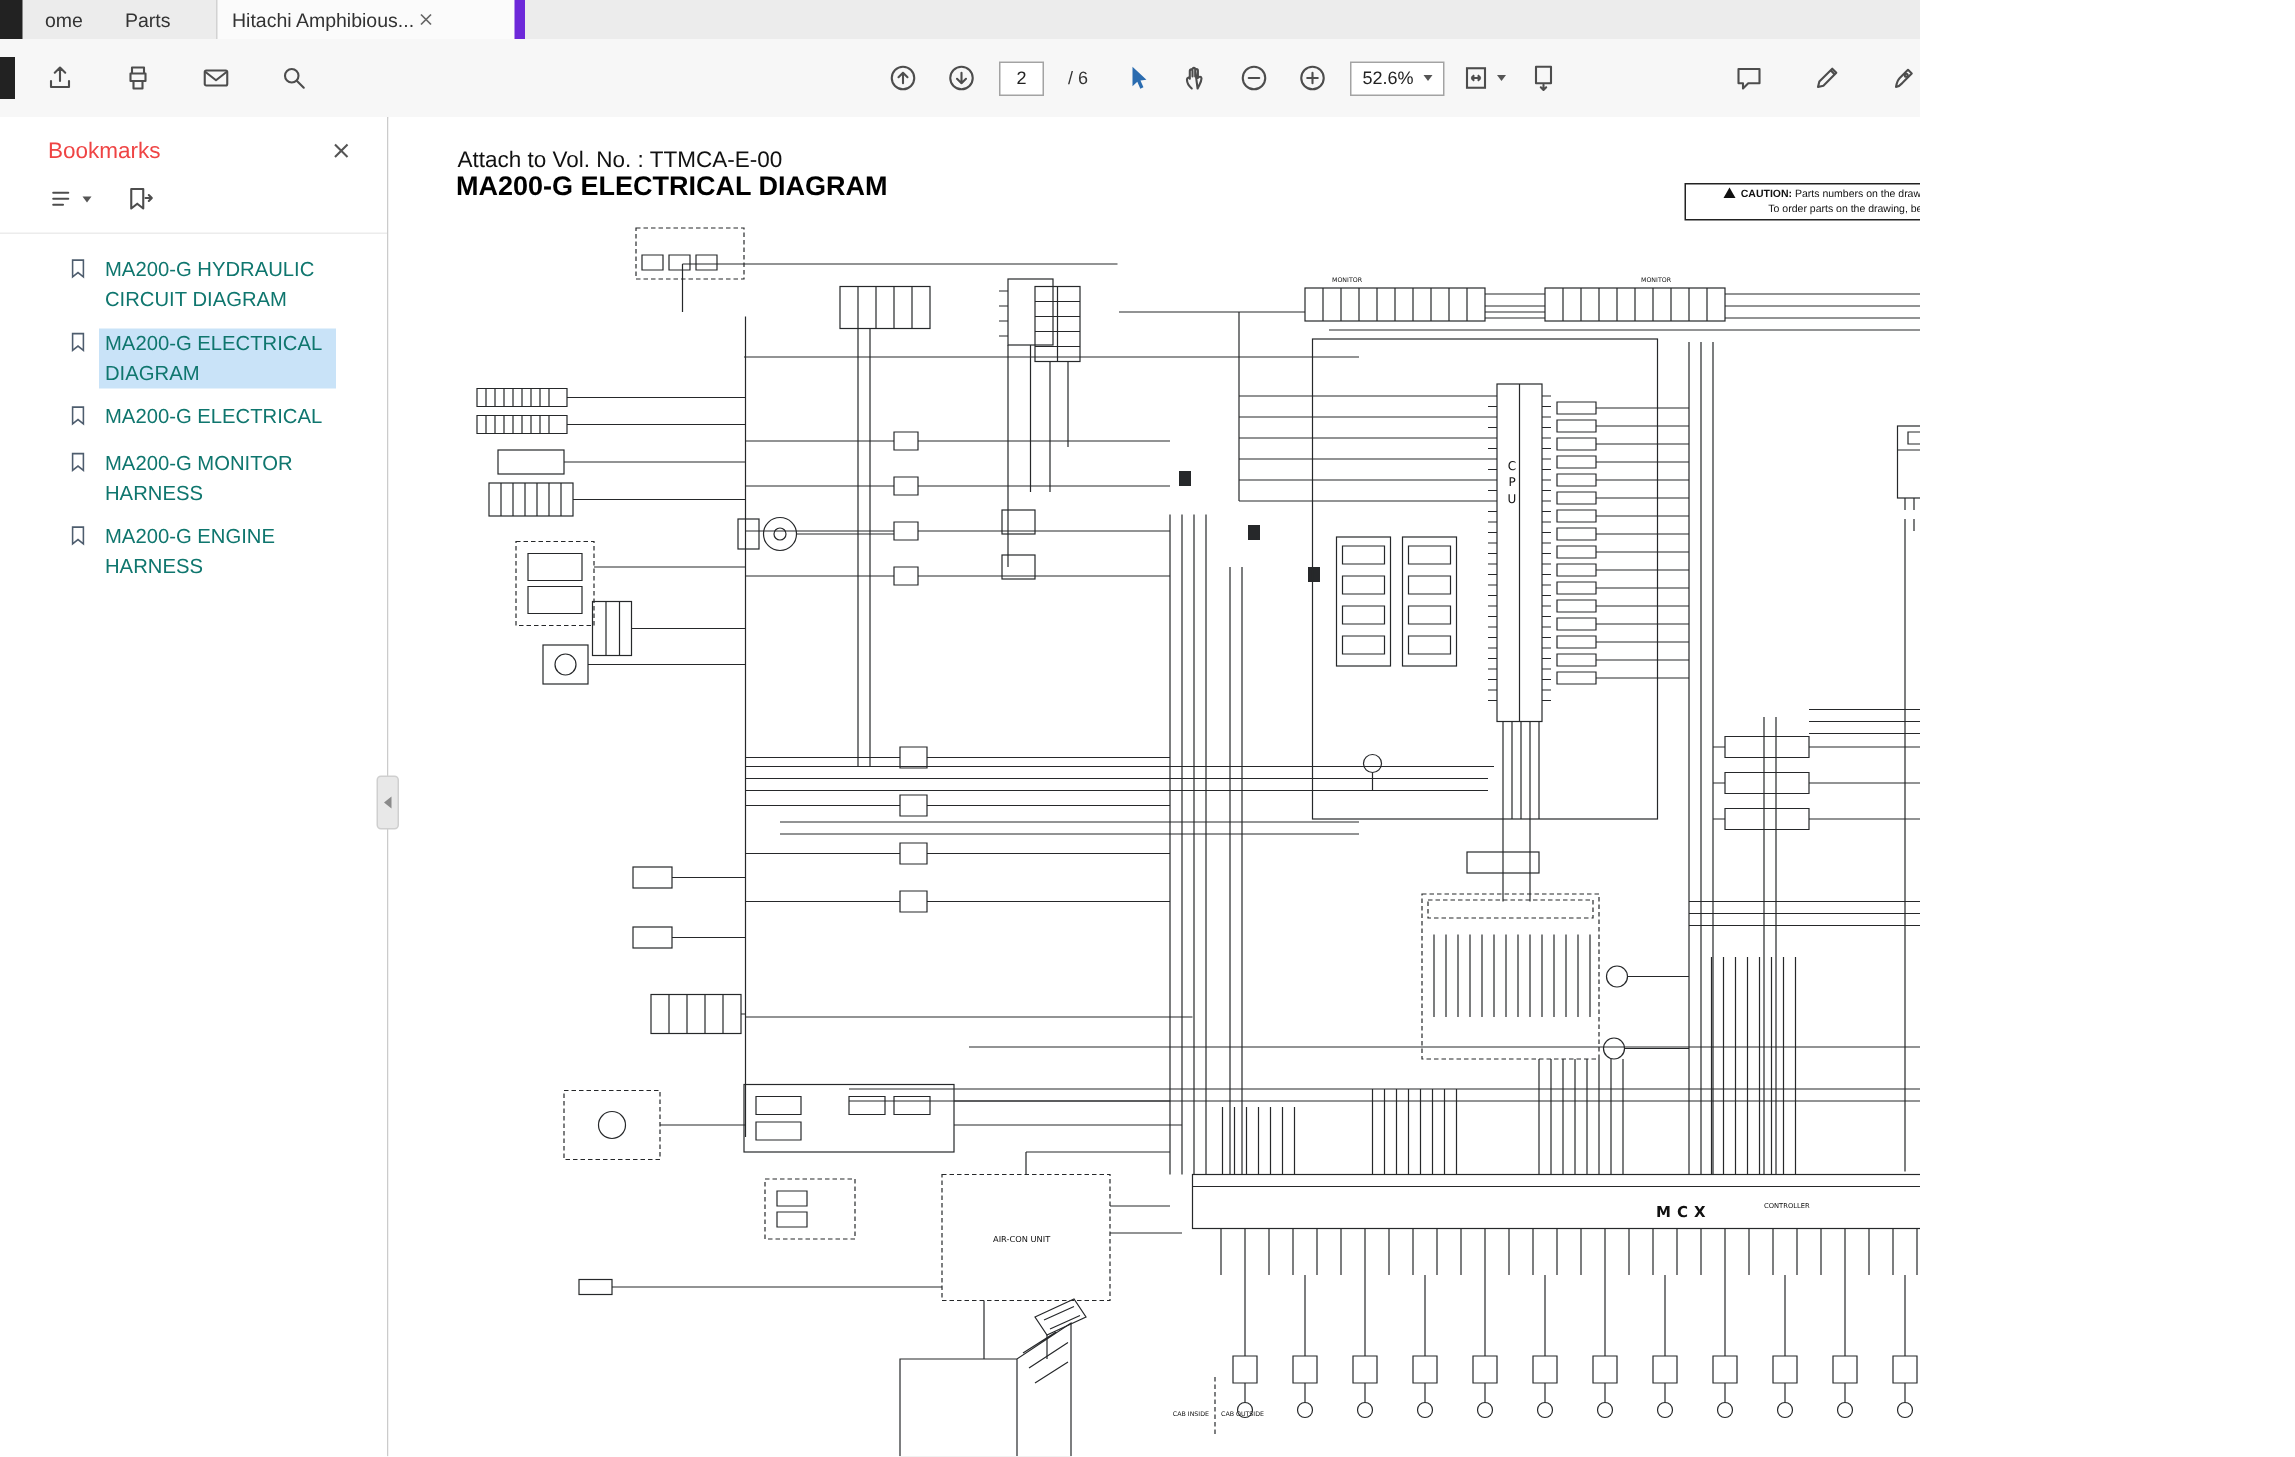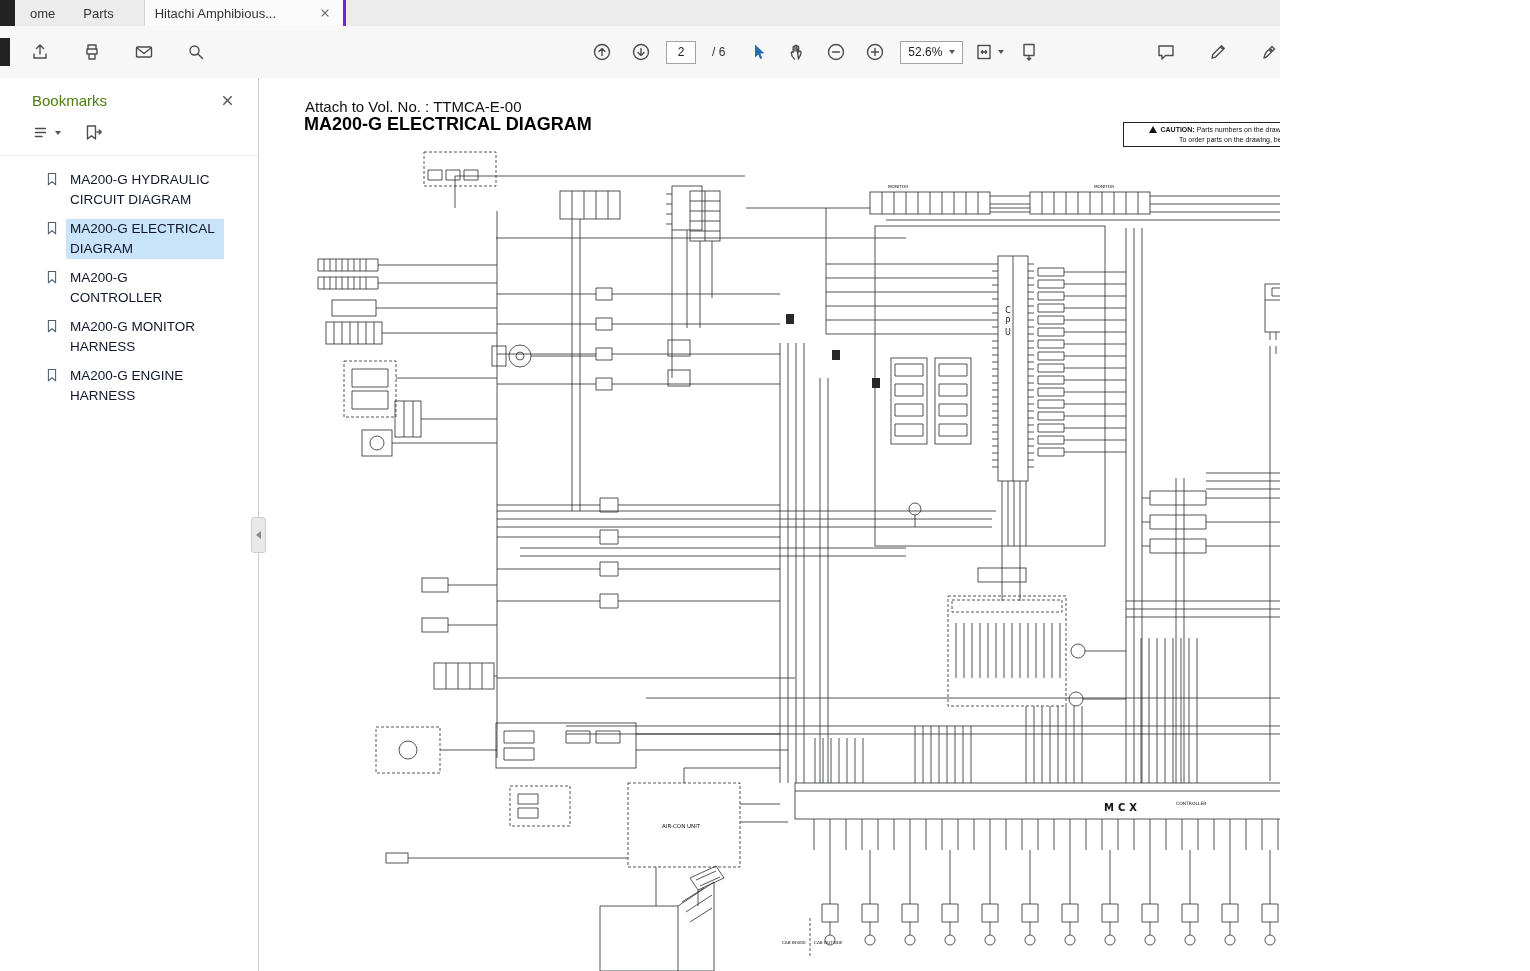--- a/index.html
+++ b/index.html
@@ -5,22 +5,22 @@
   html,body{margin:0;padding:0;background:#fff;}
   .app{position:relative;width:1280px;height:971px;overflow:hidden;background:#fff;
        font-family:"Liberation Sans",sans-serif;color:#333;}
 
   
   .tabbar{position:absolute;top:0;left:0;right:0;height:26px;background:#ececec;
           border-bottom:1px solid #d8d8d8;display:flex;align-items:stretch;padding-left:16px;}
   .clip-a{position:absolute;left:0;top:0;width:15px;height:26px;background:#222;}
   .tab{display:flex;align-items:center;font-size:13px;color:#333;}
   .tab.plain{padding:0 14px;cursor:pointer;}
-  .tab.doc{background:#fbfbfb;border-left:1px solid #d2d2d2;border-right:3px solid #6d28d9;
-           width:178px;justify-content:space-between;padding:0 10px;margin-left:16px;cursor:pointer;}
+  .tab.doc{background:#fbfbfb;border-left:1px solid #d2d2d2;border-right:7px solid #6d28d9;
+           width:178px;justify-content:flex-start;padding:0 10px;margin-left:16px;cursor:pointer;}
   .tab-close{display:flex;align-items:center;justify-content:center;width:16px;height:16px;cursor:pointer;}
   .tab-close svg{stroke:#666;stroke-width:1.4;fill:none;}
 
   
   .toolbar{position:absolute;top:26px;left:0;right:0;height:52px;background:#f7f7f7;
            border-bottom:1px solid #cfcfcf;}
   .clip-b{position:absolute;left:0;top:12px;width:10px;height:28px;background:#222;}
   .tb-group{position:absolute;top:0;height:52px;display:flex;align-items:center;}
   .tb-left{left:26px;gap:24px;}
   .tb-center{left:588px;gap:11px;}
@@ -36,33 +36,33 @@
            display:flex;align-items:center;gap:7px;padding:0 7px;cursor:pointer;}
   .caret{width:0;height:0;border-left:3.5px solid transparent;border-right:3.5px solid transparent;
          border-top:4px solid #555;display:inline-block;}
   .fitwrap{display:flex;align-items:center;gap:4px;}
 
   
   .sidebar{position:absolute;top:78px;left:0;width:258px;bottom:0;background:#fff;
            border-right:1px solid #cbcbcb;}
   .sb-header{display:flex;align-items:center;justify-content:space-between;
              padding:13px 22px 4px 32px;}
-  .sb-title{font-size:15px;color:#4d7c0f;}
+  .sb-title{font-size:15px;color:#ef4444;}
   .sb-close{width:18px;height:18px;display:flex;align-items:center;justify-content:center;cursor:pointer;}
   .sb-close svg{stroke:#555;stroke-width:1.5;fill:none;}
   .sb-tools{display:flex;align-items:center;gap:22px;padding:10px 0 12px 32px;
             border-bottom:1px solid #ececec;}
   .sb-tool{display:flex;align-items:center;gap:3px;background:none;border:none;padding:0;cursor:pointer;}
   .sb-tool svg{width:20px;height:20px;stroke:#4d4d4d;stroke-width:1.4;fill:none;
                stroke-linecap:round;stroke-linejoin:round;}
   .bm-list{padding:14px 6px 0 44px;}
   .bm-item{display:flex;align-items:flex-start;margin-bottom:9px;cursor:pointer;}
   .bm-icon{flex:0 0 16px;margin:1px 6px 0 0;}
   .bm-icon svg{width:16px;height:16px;stroke:#4e5d6e;stroke-width:1.3;fill:none;}
-  .bm-label{font-size:13.5px;line-height:20px;color:#0f172a;padding:0 4px;max-width:150px;}
+  .bm-label{font-size:13.5px;line-height:20px;color:#0f766e;padding:0 4px;max-width:150px;}
   .bm-item.selected .bm-label{background:#c9e3f8;}
 
   .panel-handle{position:absolute;left:251px;top:517px;width:13px;height:34px;background:#e8e8e8;
                 border:1px solid #cfcfcf;border-radius:3px;display:flex;align-items:center;
                 justify-content:center;z-index:6;cursor:pointer;}
   .panel-handle .tri{width:0;height:0;border-top:4px solid transparent;
                 border-bottom:4px solid transparent;border-right:5px solid #8a8a8a;}
 
   
   .page{position:absolute;top:78px;left:259px;width:1271px;height:893px;background:#fff;overflow:hidden;}
@@ -243,21 +243,21 @@
       <div class="bm-item selected">
         <span class="bm-icon"><svg viewBox="0 0 20 20">
               <path d="M5.5 3h9v14l-4.5-3.6L5.5 17z"></path>
             </svg></span>
         <span class="bm-label">MA200-G ELECTRICAL DIAGRAM</span>
       </div>
       <div class="bm-item">
         <span class="bm-icon"><svg viewBox="0 0 20 20">
               <path d="M5.5 3h9v14l-4.5-3.6L5.5 17z"></path>
             </svg></span>
-        <span class="bm-label">MA200-G CONTROLLER</span>
+        <span class="bm-label">MA200-G ELECTRICAL</span>
       </div>
       <div class="bm-item">
         <span class="bm-icon"><svg viewBox="0 0 20 20">
               <path d="M5.5 3h9v14l-4.5-3.6L5.5 17z"></path>
             </svg></span>
         <span class="bm-label">MA200-G MONITOR HARNESS</span>
       </div>
       <div class="bm-item">
         <span class="bm-icon"><svg viewBox="0 0 20 20">
               <path d="M5.5 3h9v14l-4.5-3.6L5.5 17z"></path>

